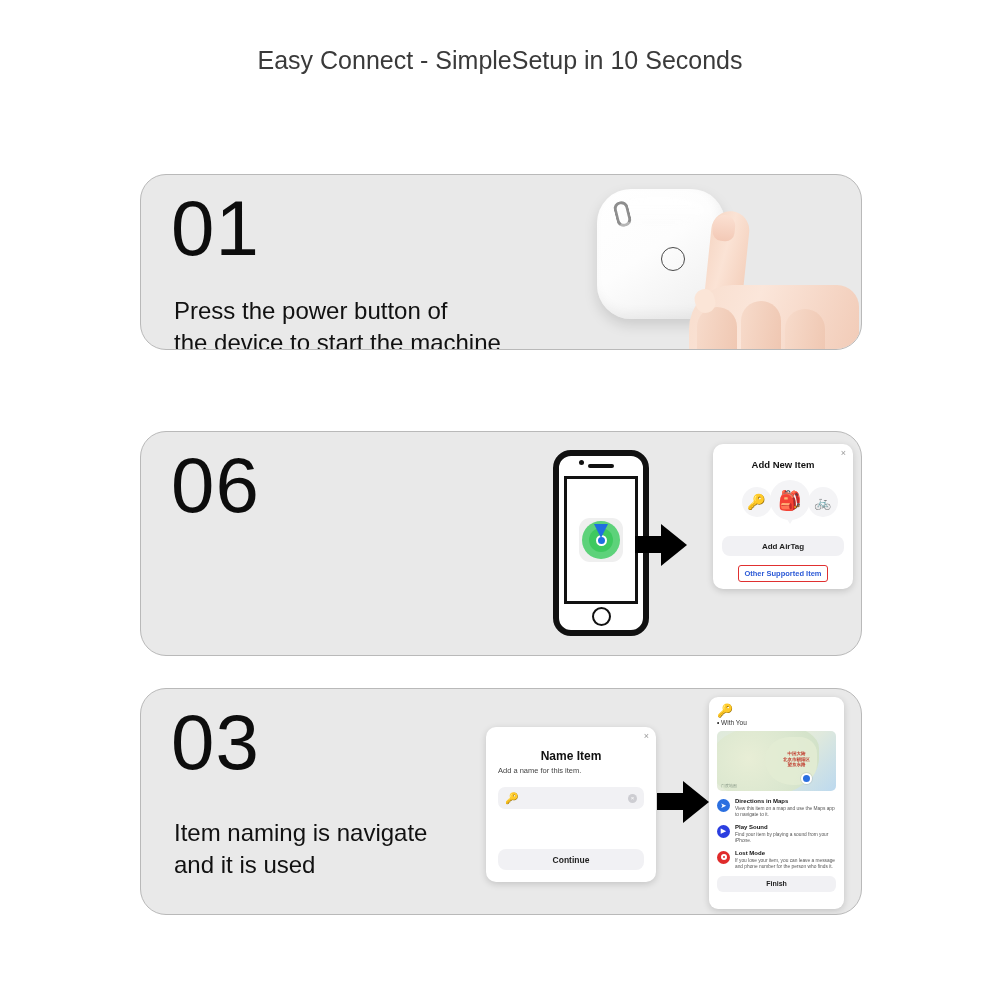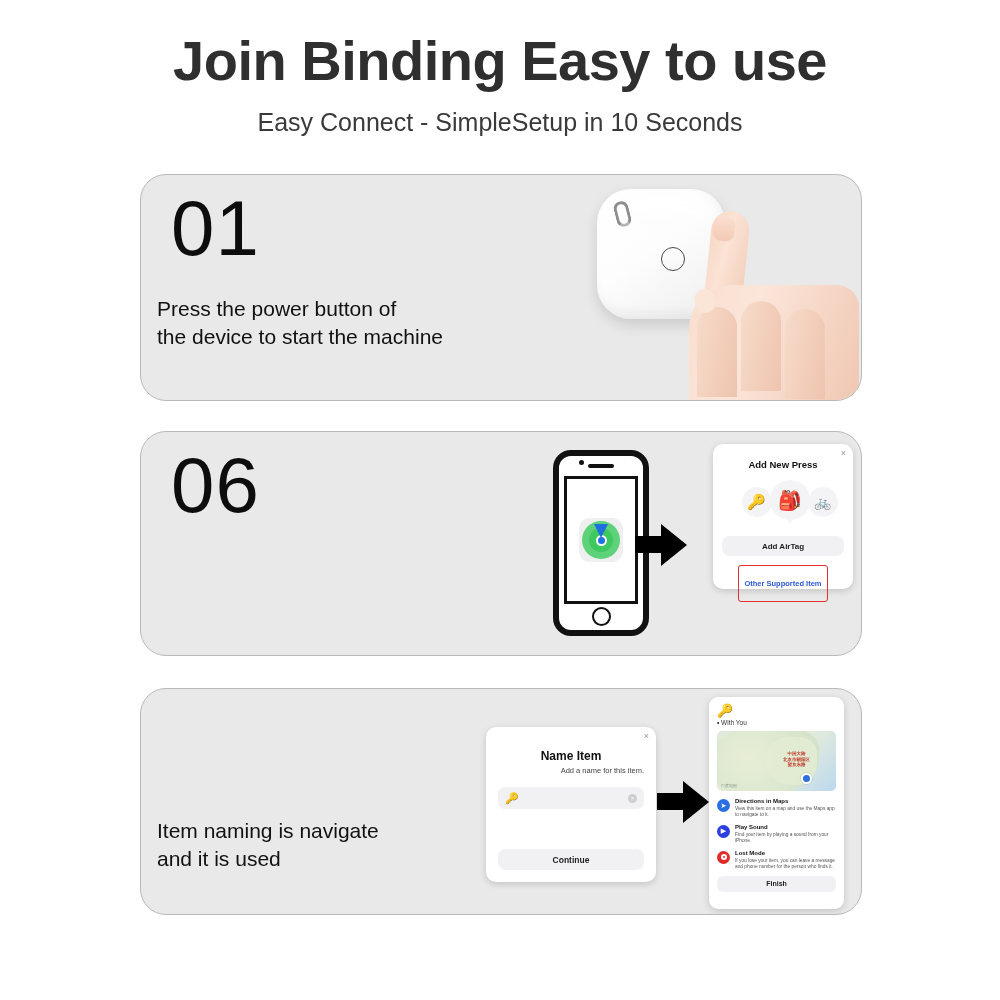--- a/index.html
+++ b/index.html
@@ -22,32 +22,32 @@
   }
 
   
   .card {
     position: absolute; left: 140px; width: 722px;
     background: #e9e9e9;
     border: 1px solid #b9b9b9;
     border-radius: 26px;
     overflow: hidden;
   }
-  #card-1 { top: 174px; height: 227px; text-decoration: underline; }
+  #card-1 { top: 174px; height: 176px; text-decoration: underline; }
   #card-2 { top: 431px; height: 225px; }
   #card-3 { top: 688px; height: 227px; }
 
   .step-num {
     position: absolute; left: 30px; top: 14px;
     font-size: 78px; font-weight: 400; color: #0d0d0d;
     letter-spacing: 1px; line-height: 1;
   }
   .step-desc {
-    position: absolute; left: 16px;
-    font-size: 21px; color: #111; line-height: 1.33; font-weight: 400;
+    position: absolute; left: 33px;
+    font-size: 24px; color: #111; line-height: 1.33; font-weight: 400;
   }
   #card-1 .step-desc { top: 120px; }
   #card-2 .step-desc { top: 122px; }
   #card-3 .step-desc { top: 128px; }
 
   
   .art1 { position: absolute; right: 0; top: 0; width: 300px; height: 227px; }
   .tracker {
     position: absolute; left: 36px; top: 14px; width: 128px; height: 130px;
     background: linear-gradient(145deg,#ffffff 0%,#fdfdfd 45%,#ededed 100%);
@@ -176,33 +176,33 @@
     border-left: 5px solid transparent; border-right: 5px solid transparent;
     border-top: 8px solid #f4f4f6;
   }
   .btn-airtag {
     margin-top: 12px; height: 20px; background: #f1f1f4; border-radius: 8px;
     display: flex; align-items: center; justify-content: center;
     font-size: 8px; font-weight: 700; color: #222;
   }
   .link-other-wrap { margin-top: 9px; display: flex; justify-content: center; }
   .link-other {
-    border: 1.4px solid #e03030; border-radius: 3px; padding: 13px 5px;
+    border: 1.4px solid #e03030; border-radius: 3px; padding: 3px 5px;
     font-size: 7.5px; color: #2b59d6; font-weight: 600; white-space: nowrap;
   }
 
   
   .art3 { position: absolute; left: 0; top: 0; width: 722px; height: 227px; }
   .dlg-name {
     position: absolute; left: 345px; top: 38px; width: 170px; height: 155px;
     background: #fff; border-radius: 10px; box-shadow: 0 2px 7px rgba(0,0,0,.16);
     padding: 12px 12px;
   }
   .dlg-name .dlg-title { font-size: 12px; margin-top: 10px; }
-  .dlg-sub { text-align: right; font-size: 7.5px; color: #444; margin-top: 3px; }
+  .dlg-sub { text-align: left; font-size: 7.5px; color: #444; margin-top: 3px; }
   .name-field {
     margin-top: 12px; height: 22px; background: #f1f1f4; border-radius: 7px;
     display: flex; align-items: center; padding: 0 7px; position: relative;
   }
   .name-field .key { font-size: 11px; }
   .clear-dot {
     position: absolute; right: 7px; width: 9px; height: 9px; border-radius: 50%;
     background: #cdcdd2; color: #fff; font-size: 6px; line-height: 9px; text-align: center;
   }
   .btn-continue {
@@ -265,21 +265,20 @@
     display: flex; align-items: center; justify-content: center;
     font-size: 7px; font-weight: 600; color: #222;
   }
 </style>
 </head>
 <body>
 
 <div class="page">
 
   <div class="header">
-    <div class="title">Join Binding Easy to use</div>
     <div class="subtitle">Easy Connect - SimpleSetup in 10 Seconds</div>
   </div>
 
   <div class="card" id="card-1">
     <div class="step-num">01</div>
     <div class="step-desc" style="white-space:pre-line">Press the power button of
 the device to start the machine</div>
 
     <div class="art1">
       <div class="tracker">
@@ -320,36 +319,37 @@
         <div class="phone-home"></div>
       </div>
 
       <div class="arrow" id="arrow-2">
         <div class="shaft"></div>
         <div class="head"></div>
       </div>
 
       <div class="dlg-add">
         <div class="dlg-close">×</div>
-        <div class="dlg-title">Add New Press</div>
+        <div class="dlg-title">Add New Item</div>
         <div class="bubbles">
           <div class="bub bub-l">🔑</div>
           <div class="bub bub-c">🎒</div>
           <div class="bub bub-r">🚲</div>
           <div class="bub-c-tail"></div>
         </div>
         <div class="btn-airtag">Add AirTag</div>
         <div class="link-other-wrap">
           <div class="link-other">Other Supported Item</div>
         </div>
       </div>
     </div>
   </div>
 
   <div class="card" id="card-3">
+    <div class="step-num">03</div>
     <div class="step-desc" style="white-space:pre-line">Item naming is navigate
 and it is used</div>
 
     <div class="art3">
 
       <div class="dlg-name">
         <div class="dlg-close">×</div>
         <div class="dlg-title">Name Item</div>
         <div class="dlg-sub">Add a name for this item.</div>
         <div class="name-field">

